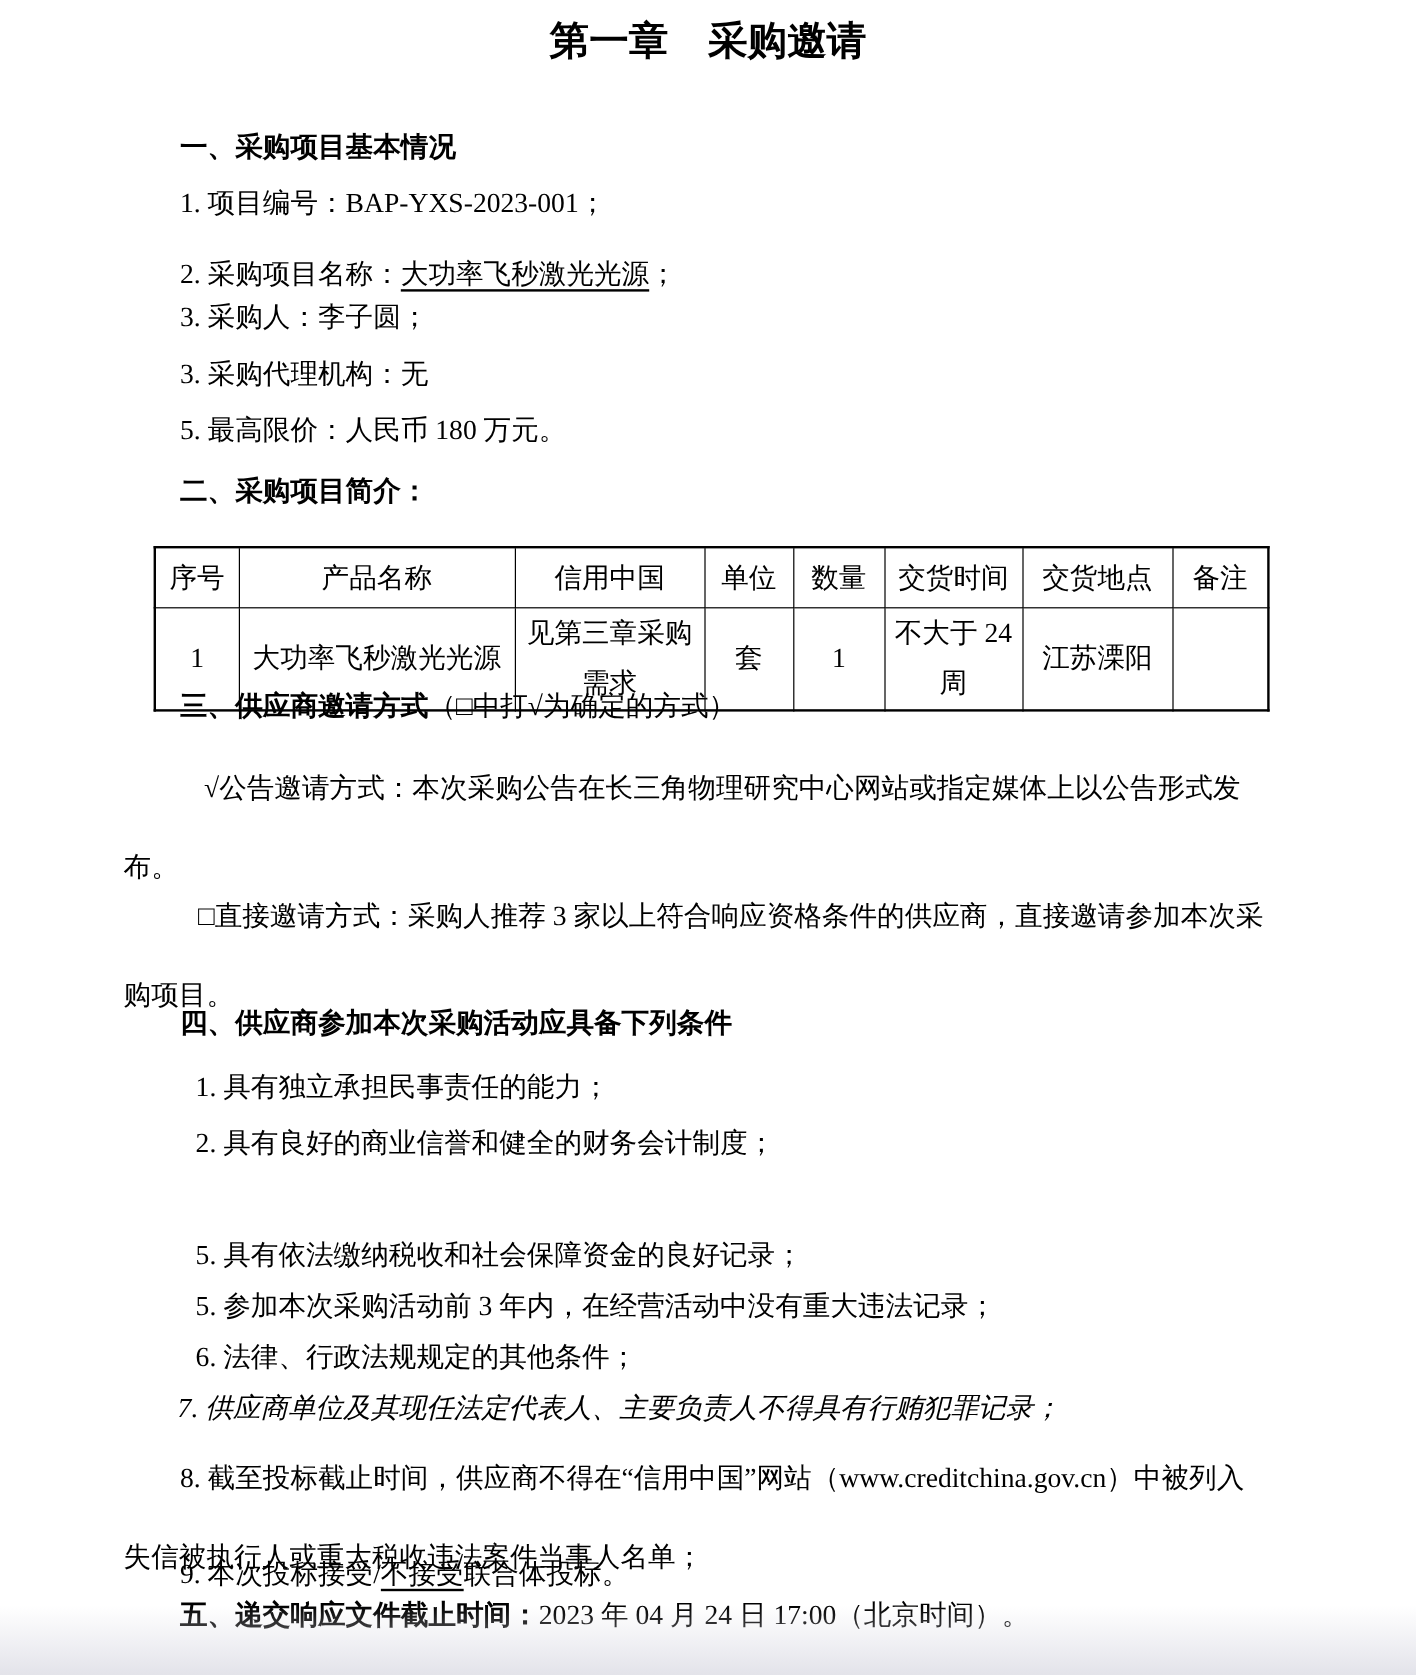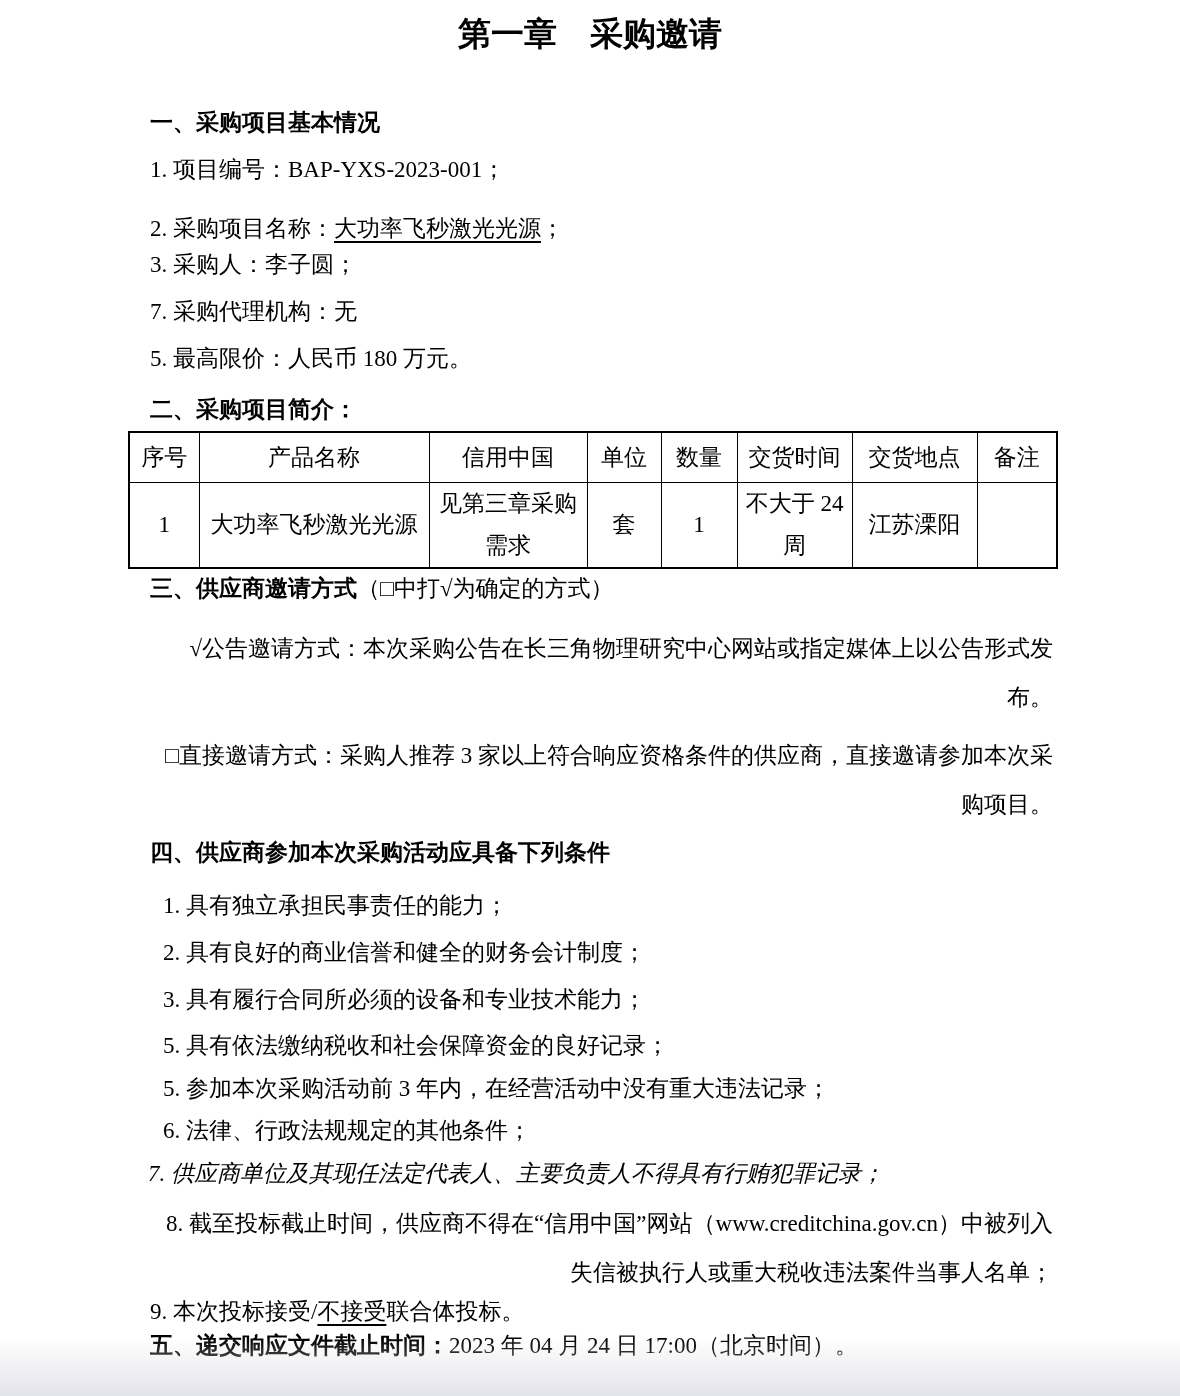--- a/index.html
+++ b/index.html
@@ -22,26 +22,26 @@
     font-size: 33px; font-weight: bold;
     white-space: nowrap;
   }
   .line {
     font-size: 23px; line-height: 30px;
     white-space: nowrap;
   }
   .hd { font-weight: bold; }
   .hd-normal { font-weight: normal; }
   .wrap {
-    font-size: 23px; line-height: 49px;
-    width: 950px; white-space: normal; text-align: right;
+    font-size: 23px; line-height: 66px;
+    width: 950px; white-space: normal;
   }
   .u { text-decoration: underline; text-underline-offset: 5px; }
   table.products {
-    top: 431px; left: 128px;
+    top: 455px; left: 128px;
     border-collapse: collapse;
     table-layout: fixed;
     width: 928px;
     font-size: 23px;
     border: 2px solid #000;
   }
   table.products th, table.products td {
     border: 1px solid #000;
     text-align: center;
     vertical-align: middle;
@@ -67,21 +67,21 @@
 <div class="page">
 
   <div class="abs line hd" style="top:108px; left:150px;">一、采购项目基本情况</div>
 
   <div class="abs doc-title">第一章　采购邀请</div>
   <div class="abs line" style="top:155px; left:150px;">1. 项目编号：BAP-YXS-2023-001；</div>
   <div class="abs line" style="top:202px; left:150px;margin-top:12px;">
     <span>2. 采购项目名称：</span><span class="u">大功率飞秒激光光源</span><span>；</span>
   </div>
   <div class="abs line" style="top:250px; left:150px;">3. 采购人：李子圆；</div>
-  <div class="abs line" style="top:297px; left:150px;">7. 采购代理机构：无</div>
+  <div class="abs line" style="top:297px; left:150px;">3. 采购代理机构：无</div>
   <div class="abs line" style="top:344px; left:150px;">5. 最高限价：人民币 180 万元。</div>
 
   <div class="abs line hd" style="top:395px; left:150px;">二、采购项目简介：</div>
 
   <table class="abs products">
     <colgroup>
       <col style="width:70px">
         <col style="width:230px">
         <col style="width:158px">
         <col style="width:74px">
@@ -116,21 +116,20 @@
 
   <div class="abs line" style="top:574px; left:150px;">
     <span class="hd">三、供应商邀请方式</span><span class="hd-normal">（□中打√为确定的方式）</span>
   </div>
   <div class="abs wrap" style="top:624px; left:103px; text-indent:67px;">√公告邀请方式：本次采购公告在长三角物理研究中心网站或指定媒体上以公告形式发布。</div>
   <div class="abs wrap" style="top:731px; left:103px; text-indent:62px;">□直接邀请方式：采购人推荐 3 家以上符合响应资格条件的供应商，直接邀请参加本次采购项目。</div>
 
   <div class="abs line hd" style="top:838px; left:150px;">四、供应商参加本次采购活动应具备下列条件</div>
   <div class="abs line" style="top:891px; left:163px;">1. 具有独立承担民事责任的能力；</div>
   <div class="abs line" style="top:938px; left:163px;">2. 具有良好的商业信誉和健全的财务会计制度；</div>
-  <div class="abs line" style="top:985px; left:163px;">3. 具有履行合同所必须的设备和专业技术能力；</div>
   <div class="abs line" style="top:1031px; left:163px;">5. 具有依法缴纳税收和社会保障资金的良好记录；</div>
   <div class="abs line" style="top:1074px; left:163px;">5. 参加本次采购活动前 3 年内，在经营活动中没有重大违法记录；</div>
   <div class="abs line" style="top:1116px; left:163px;">6. 法律、行政法规规定的其他条件；</div>
   <div class="abs line" style="top:1159px; left:148px;font-style:italic;">7. 供应商单位及其现任法定代表人、主要负责人不得具有行贿犯罪记录；</div>
   <div class="abs wrap" style="top:1199px; left:103px; text-indent:47px;">8. 截至投标截止时间，供应商不得在“信用中国”网站（www.creditchina.gov.cn）中被列入失信被执行人或重大税收违法案件当事人名单；</div>
   <div class="abs line" style="top:1297px; left:150px;">
     <span>9. 本次投标接受/</span><span class="u">不接受</span><span>联合体投标。</span>
   </div>
 
   <div class="abs line" style="top:1331px; left:150px;">

